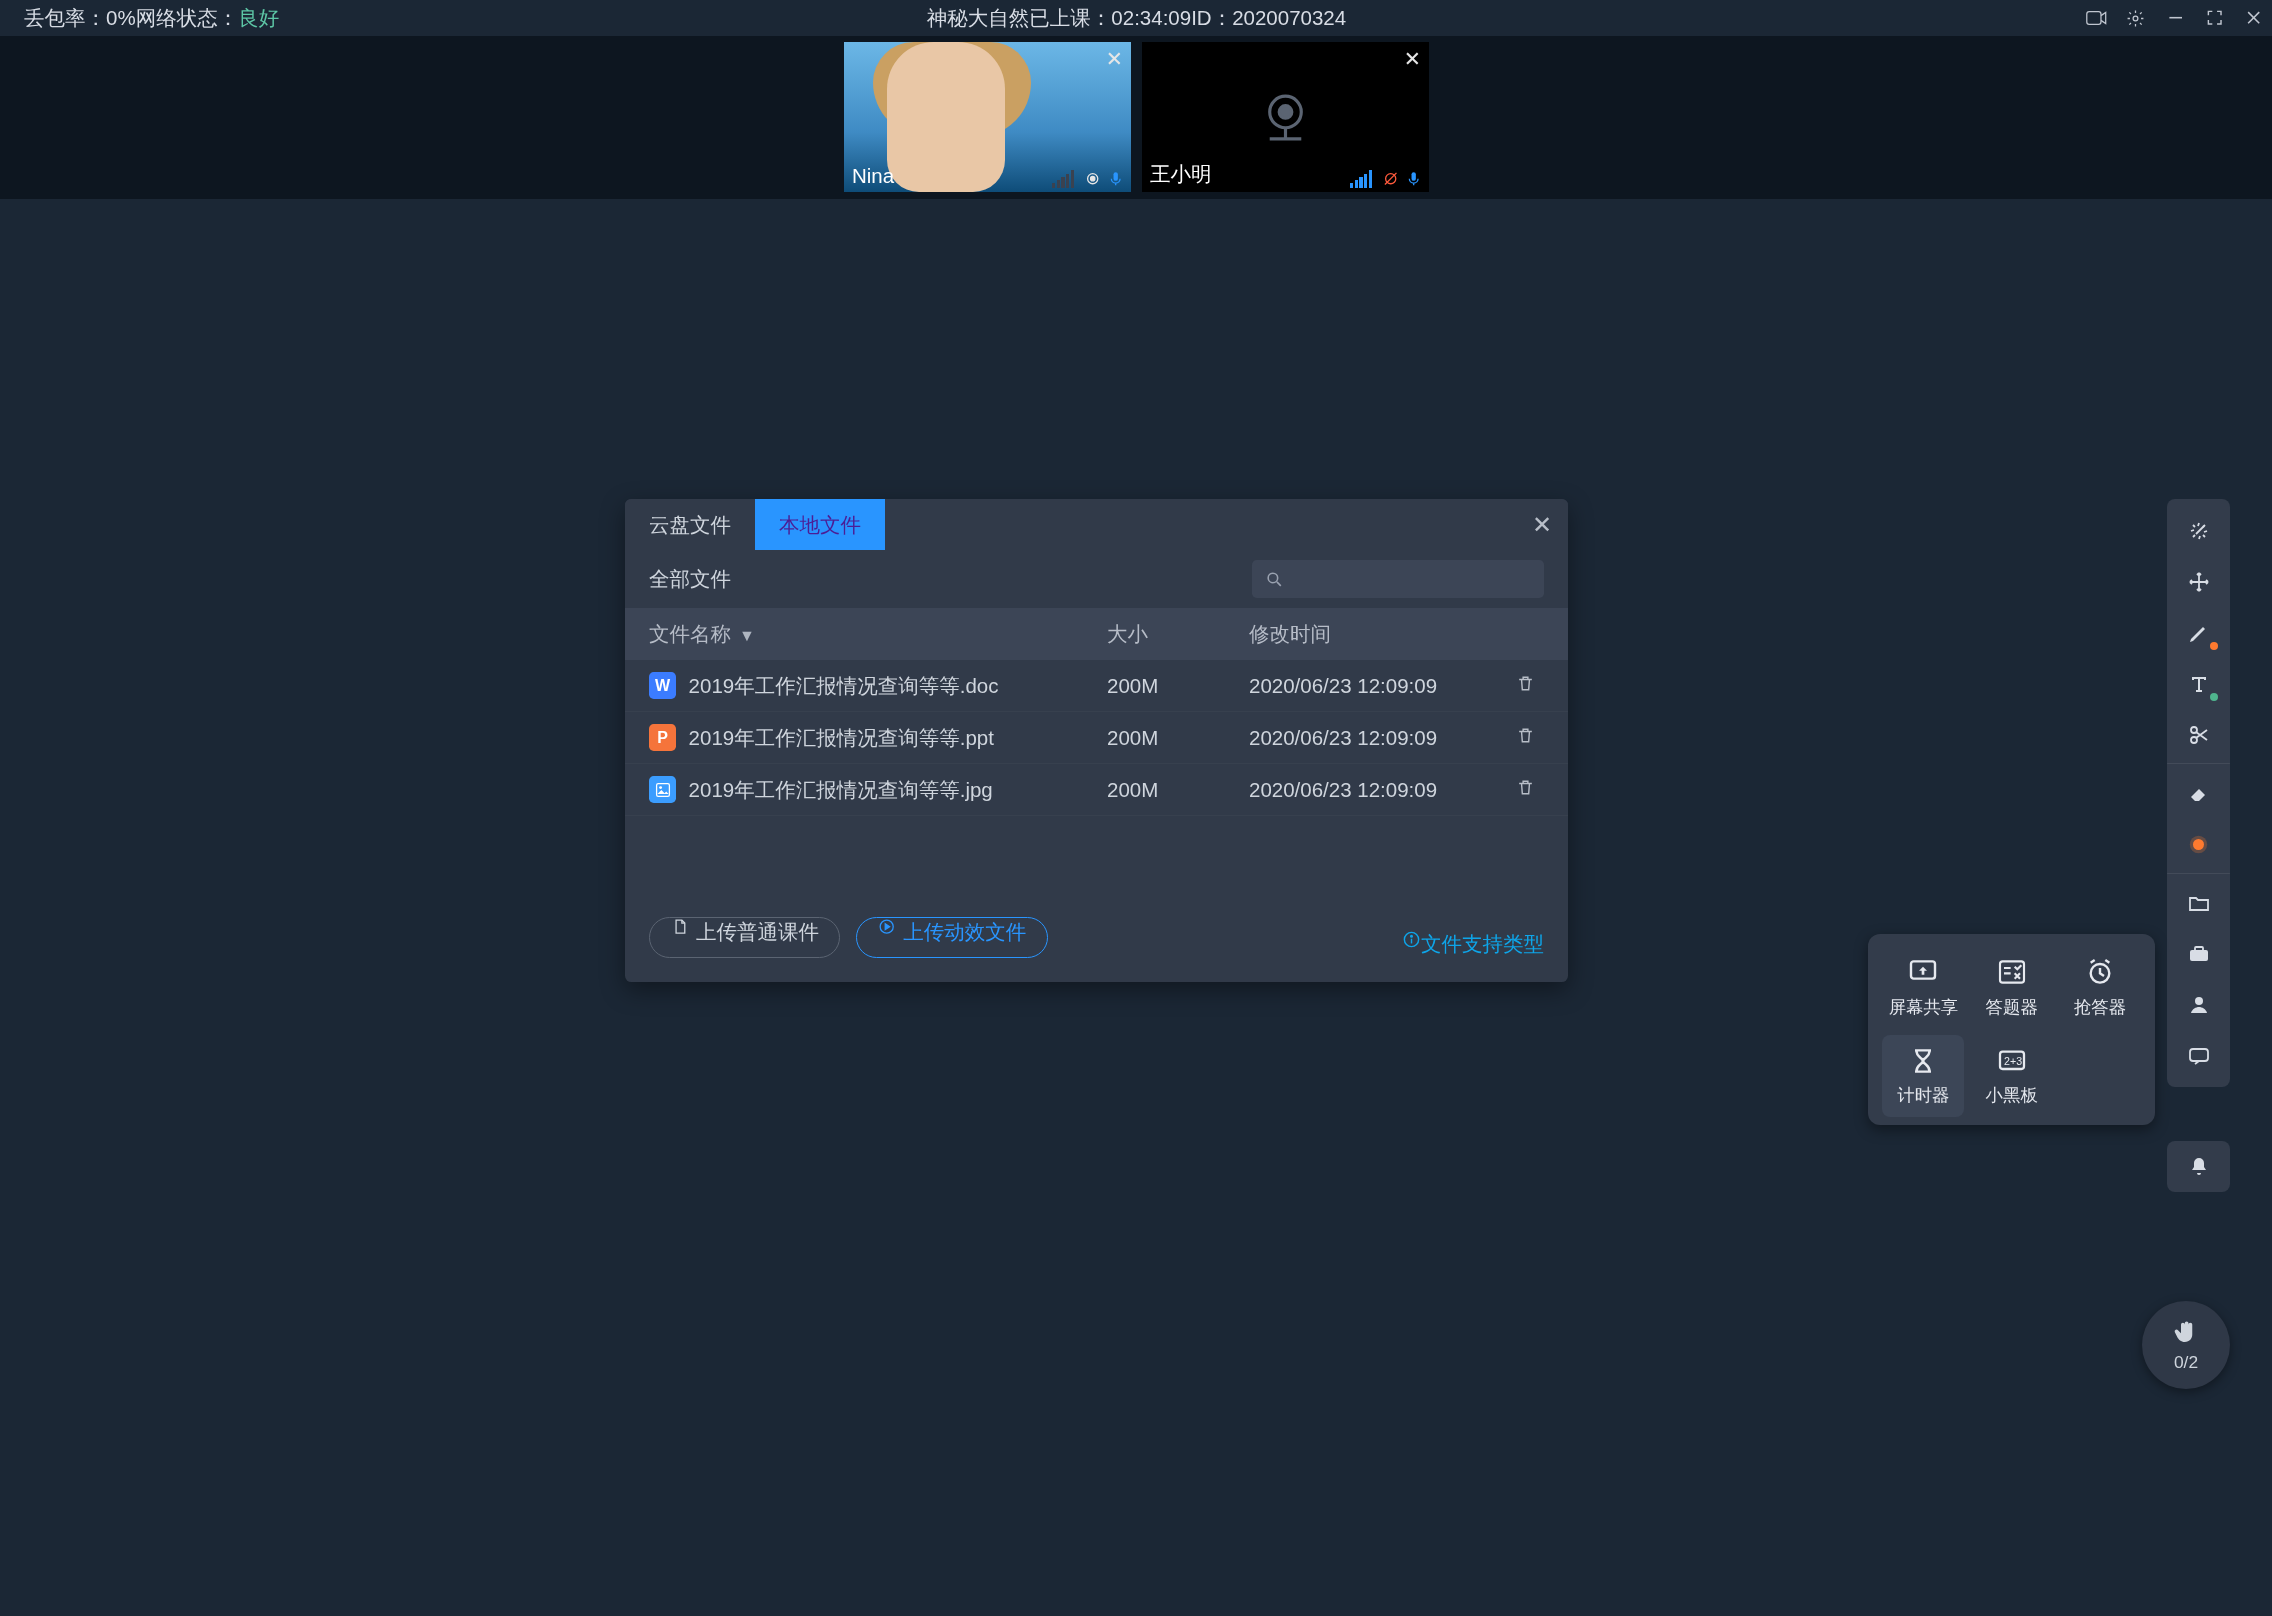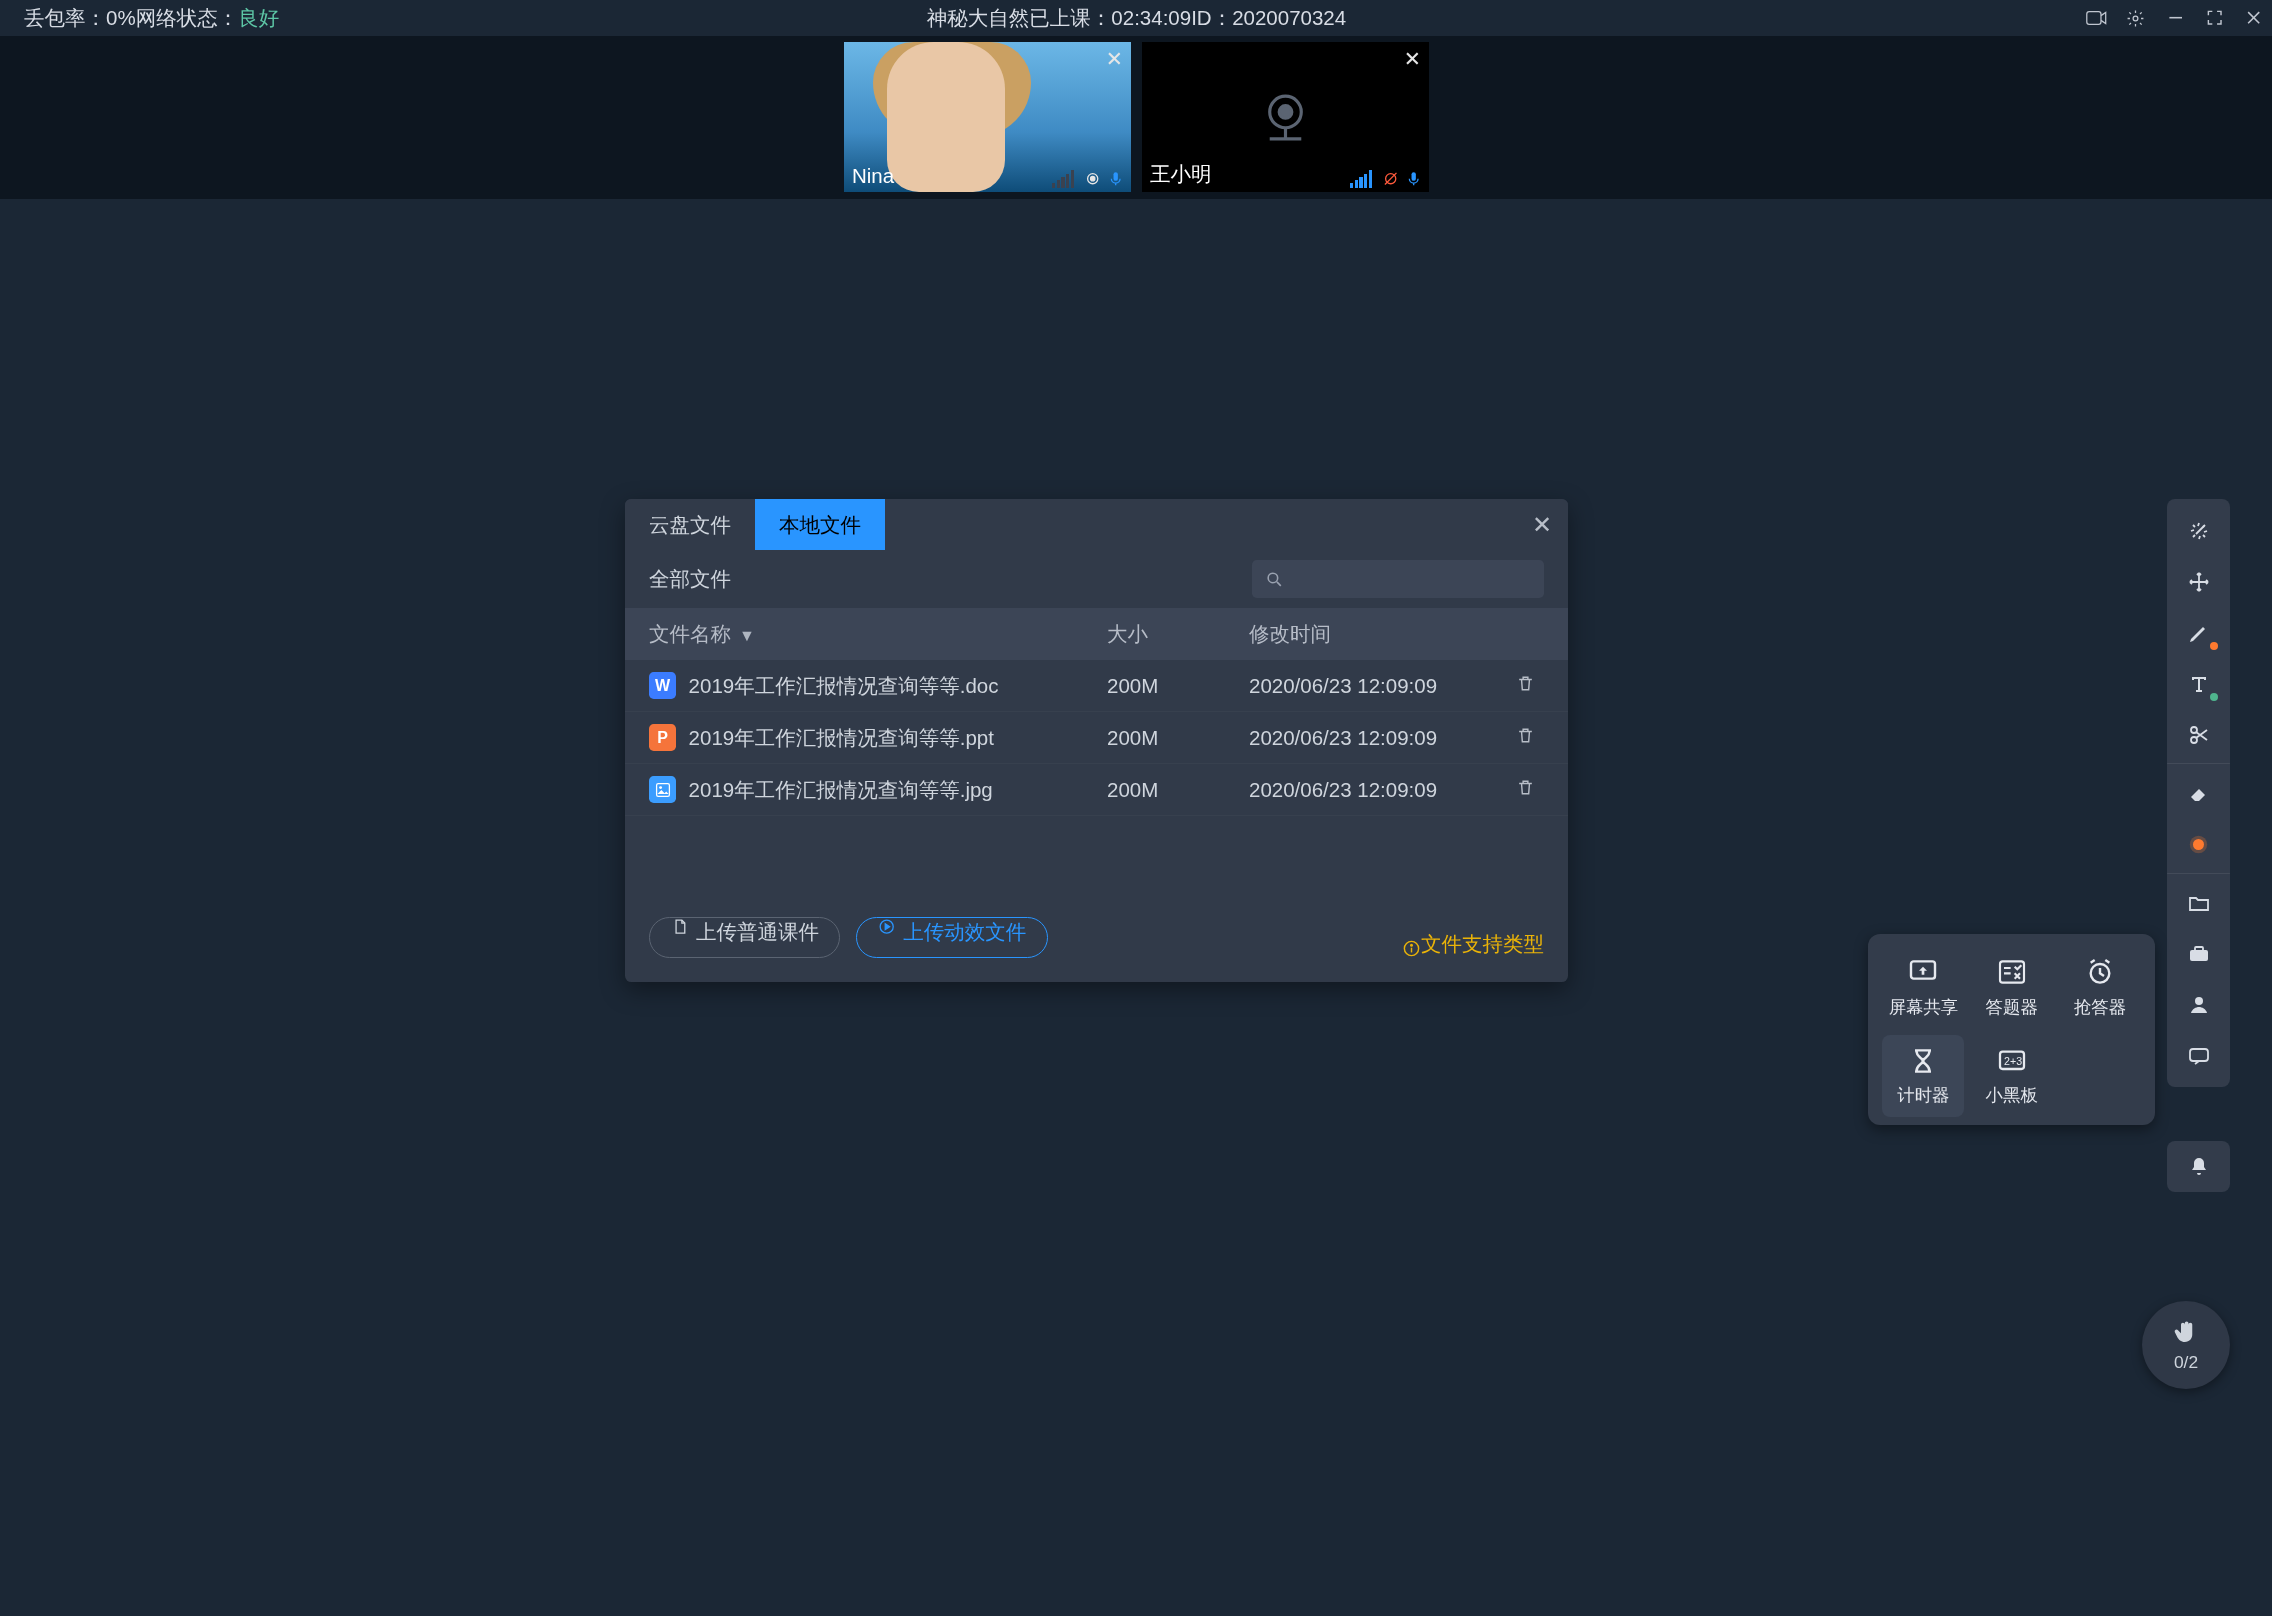--- a/index.html
+++ b/index.html
@@ -96,21 +96,21 @@
   }
   .fd-tabs {
     display: flex; align-items: center; height: 51px;
     background: #313a49;
     position: relative;
   }
   .fd-tab {
     padding: 0 24px; height: 100%; display:flex; align-items:center;
     cursor: pointer; font-size: 20.5px;
   }
-  .fd-tab.active { background: #2995ff; color: #000000; }
+  .fd-tab.active { background: #2995ff; color: #4c1d95; }
   .fd-close {
     position: absolute; right: 16px; top: 50%; transform: translateY(-50%);
     font-size: 24px; color: #b8bec8; cursor: pointer;
   }
   .fd-toolbar {
     display: flex; align-items: center; height: 58px; padding: 0 24px;
     gap: 16px;
   }
   .fd-all { font-size: 20.5px; }
   .fd-search {
@@ -143,21 +143,21 @@
     display:flex; align-items:center; gap: 16px; padding: 20.5px 24px 24px 24px;
     height: 166px; align-items: flex-end;
   }
   .fd-btn {
     height: 41px; padding: 0 20.5px; border-radius: 20.5px;
     display:flex; align-items:flex-start; gap:8px; font-size:20.5px; cursor:pointer;
     border: 1.6px solid #5b6472; color:#cfd5dd;
     background: transparent;
   }
   .fd-btn.primary { border-color:#2995ff; color:#2995ff; background: transparent; }
-  .fd-link { margin-left:auto; color:#eab308; display:flex; align-items:flex-end; gap:0; cursor:pointer; }
+  .fd-link { margin-left:auto; color:#0ea5e9; display:flex; align-items:flex-start; gap:0; cursor:pointer; }
 
   
   .tools-panel {
     position:absolute; right: 43px; top: 499px;
     width: 63px; background:#333c4b; border-radius:8px;
     display:flex; flex-direction:column; align-items:center;
     padding: 6.3px 0;
   }
   .tool-btn {
     width: 51px; height: 51px; display:flex; align-items:center; justify-content:center;

